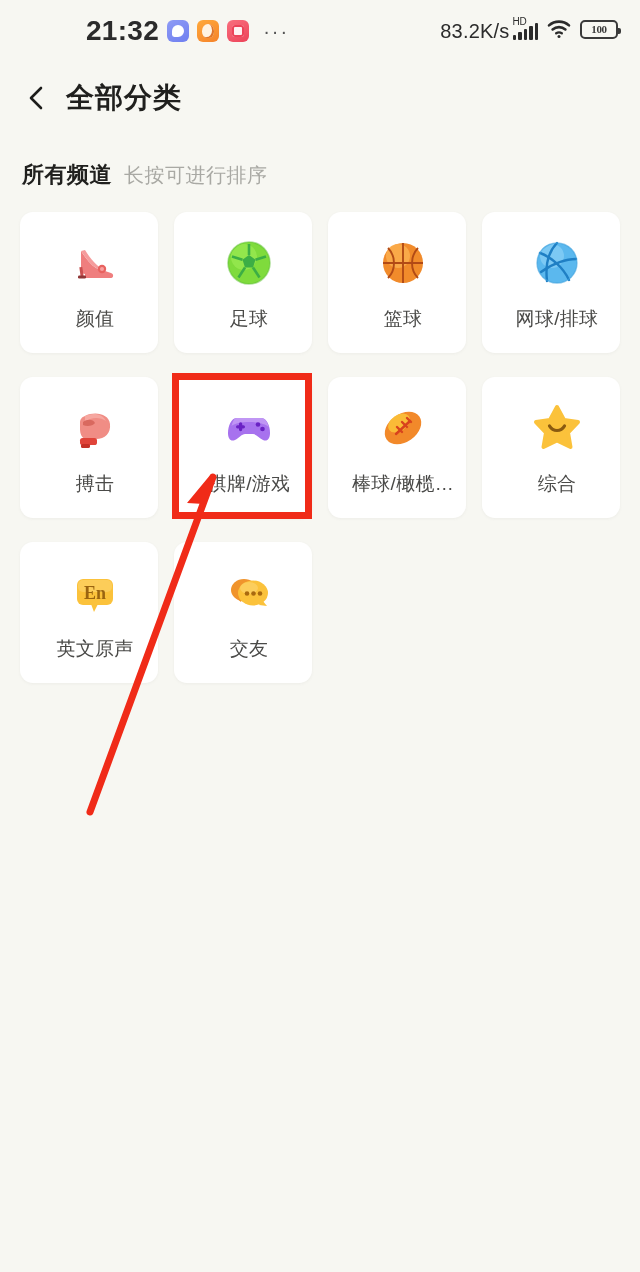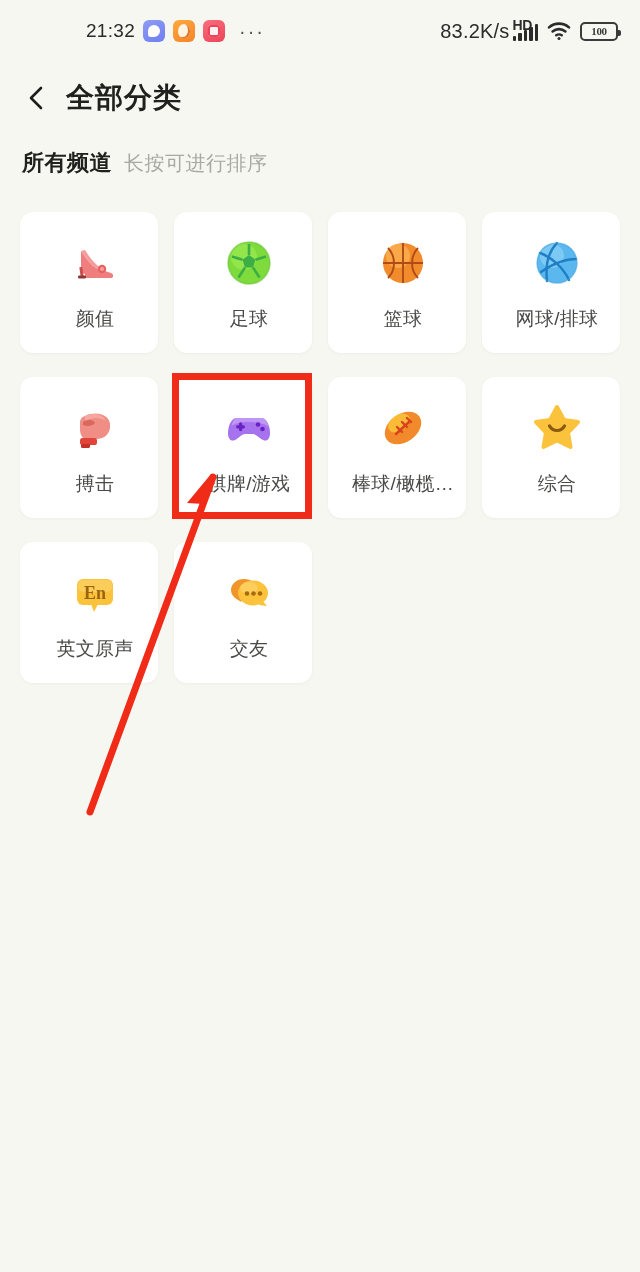--- a/index.html
+++ b/index.html
@@ -27,22 +27,22 @@
     justify-content: space-between;
     padding: 0 22px 0 86px;
     box-sizing: border-box;
   }
   .sb-left {
     display: flex;
     align-items: center;
     gap: 8px;
   }
   .sb-time {
-    font-size: 19px;
-    font-weight: 400;
+    font-size: 28px;
+    font-weight: 700;
     color: #2b2b2b;
     letter-spacing: 0.3px;
   }
   .appicon {
     width: 22px;
     height: 22px;
     border-radius: 6px;
     display: inline-block;
     position: relative;
     flex: none;
@@ -84,43 +84,42 @@
   }
   .sb-dots {
     font-size: 20px;
     color: #555;
     letter-spacing: 2px;
     line-height: 10px;
     margin-left: 6px;
   }
   .sb-right {
     display: flex;
-    align-items: center;
     gap: 9px;
   }
   .sb-speed {
     font-size: 20px;
     font-weight: 500;
     color: #2b2b2b;
     letter-spacing: 0.2px;
   }
   .signal-wrap {
     position: relative;
     display: flex;
     align-items: flex-end;
     gap: 2px;
     height: 20px;
     margin-left: -6px;
   }
   .hd-tag {
     position: absolute;
     top: -4px;
     left: 0px;
-    font-size: 14px;
-    font-weight: 700;
+    font-size: 10px;
+    font-weight: 400;
     color: #2b2b2b;
     letter-spacing: -0.3px;
   }
   .bar {
     width: 3.5px;
     background: #2b2b2b;
     border-radius: 1px;
   }
   .bar.b1 { height: 5px; }
   .bar.b2 { height: 8px; }
@@ -184,21 +183,21 @@
     font-size: 28px;
     font-weight: 700;
     color: #20201e;
     margin-left: 14px;
     letter-spacing: 1px;
   }
 
   
   .section-head {
     position: absolute;
-    top: 148px;
+    top: 160px;
     left: 22px;
     display: flex;
     align-items: baseline;
     gap: 12px;
   }
   .section-title {
     font-size: 22px;
     font-weight: 700;
     color: #20201e;
     letter-spacing: 0.5px;

